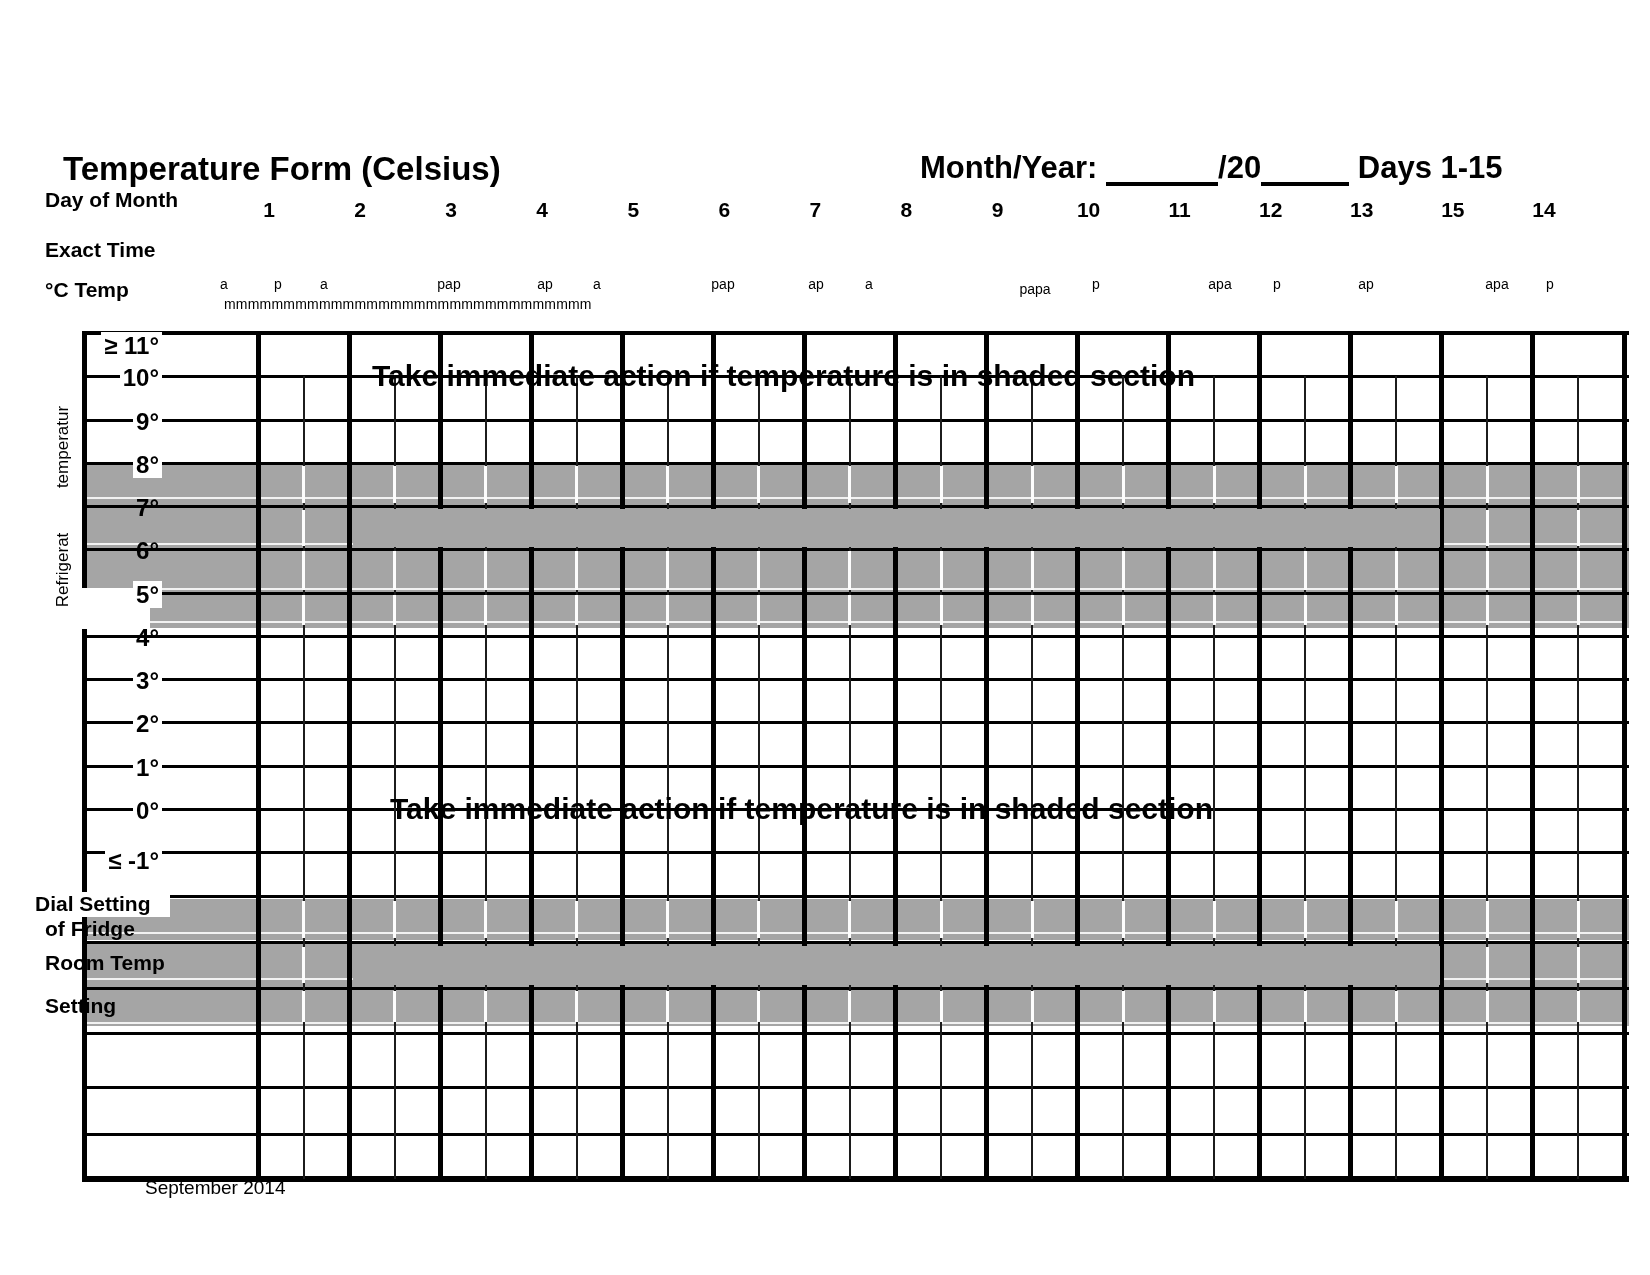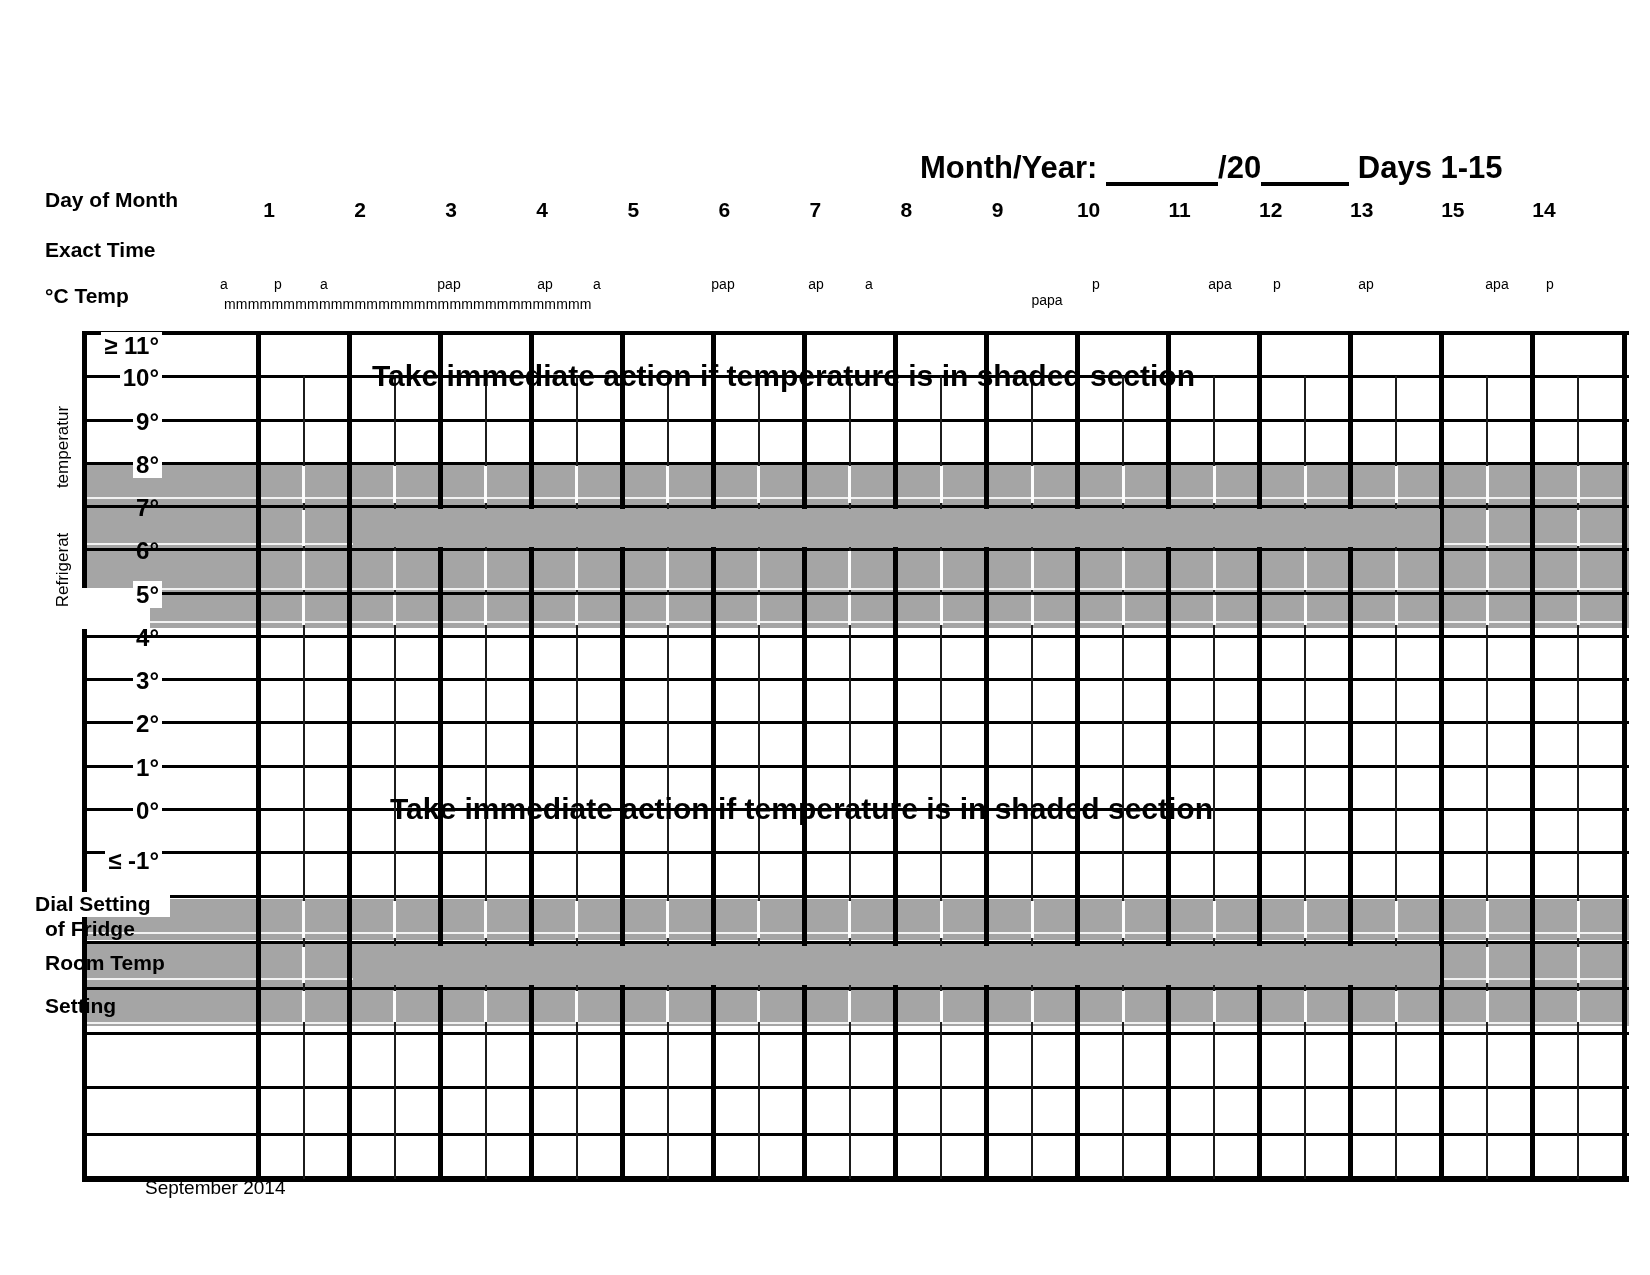--- a/index.html
+++ b/index.html
@@ -27,30 +27,31 @@
   .vlabel{position:absolute;width:110px;height:22px;display:flex;align-items:center;justify-content:center;
           transform:rotate(-90deg);font-size:17px;white-space:nowrap;}
   .whitebox{position:absolute;background:#fff;}
   .footer{position:absolute;font-size:19px;line-height:22px;}
 </style>
 </head>
 <body>
 
 <div id="page">
 
+  <div class="title" style="left:63px;top:150px;">Temperature Form (Celsius)</div>
 
   <div class="monthline" style="left:920px;top:150px;">
     <span>Month/Year:</span>
     <span class="blank" style="width:112px;"></span><span>/20</span><span class="blank" style="width:88px;"></span>
     <span>Days 1-15</span>
   </div>
 
   <div class="rowlab" style="left:45px;top:187px;">Day of Month</div>
   <div class="rowlab" style="left:45px;top:237px;">Exact Time</div>
-  <div class="rowlab" style="left:45px;top:283px;">°C Temp</div>
+  <div class="rowlab" style="left:45px;top:277px;">°C Temp</div>
 
   <div class="mrun" style="left:224px;top:296px;">mmmmmmmmmmmmmmmmmmmmmmmmmmmmmmm</div>
 
   <div id="grid">
       <div class="band" style="left: 82px; top: 464px; width: 1547px; height: 164px; background: rgb(165, 165, 165);"></div>
       <div class="band" style="left: 82px; top: 899px; width: 1547px; height: 41px; background: rgb(165, 165, 165);"></div>
       <div class="band" style="left: 82px; top: 944px; width: 1547px; height: 43px; background: rgb(165, 165, 165);"></div>
       <div class="band" style="left: 82px; top: 990px; width: 1547px; height: 36px; background: rgb(165, 165, 165);"></div>
       <div class="hline" style="left: 82px; top: 331px; width: 1547px; height: 4px;"></div>
       <div class="hline" style="left: 82px; top: 375px; width: 1547px; height: 2.5px;"></div>
@@ -250,21 +251,21 @@
       <div class="daynum" style="left: 1543.93px; top: 197px;">14</div>
       <div class="aptok" style="left: 224px; top: 276px;">a</div>
       <div class="aptok" style="left: 278px; top: 276px;">p</div>
       <div class="aptok" style="left: 324px; top: 276px;">a</div>
       <div class="aptok" style="left: 449px; top: 276px;">pap</div>
       <div class="aptok" style="left: 545px; top: 276px;">ap</div>
       <div class="aptok" style="left: 597px; top: 276px;">a</div>
       <div class="aptok" style="left: 723px; top: 276px;">pap</div>
       <div class="aptok" style="left: 816px; top: 276px;">ap</div>
       <div class="aptok" style="left: 869px; top: 276px;">a</div>
-      <div class="aptok" style="left: 1035px; top: 292px; margin-left: 12px;">papa</div>
+      <div class="aptok" style="left: 1035px; top: 281px;">papa</div>
       <div class="aptok" style="left: 1096px; top: 276px;">p</div>
       <div class="aptok" style="left: 1220px; top: 276px;">apa</div>
       <div class="aptok" style="left: 1277px; top: 276px;">p</div>
       <div class="aptok" style="left: 1366px; top: 276px;">ap</div>
       <div class="aptok" style="left: 1497px; top: 276px;">apa</div>
       <div class="aptok" style="left: 1550px; top: 276px;">p</div>
     </div>
 
   <div class="vlabel" style="left:8px;top:436px;">temperatur</div>
   <div class="vlabel" style="left:8px;top:559px;">Refrigerat</div>

